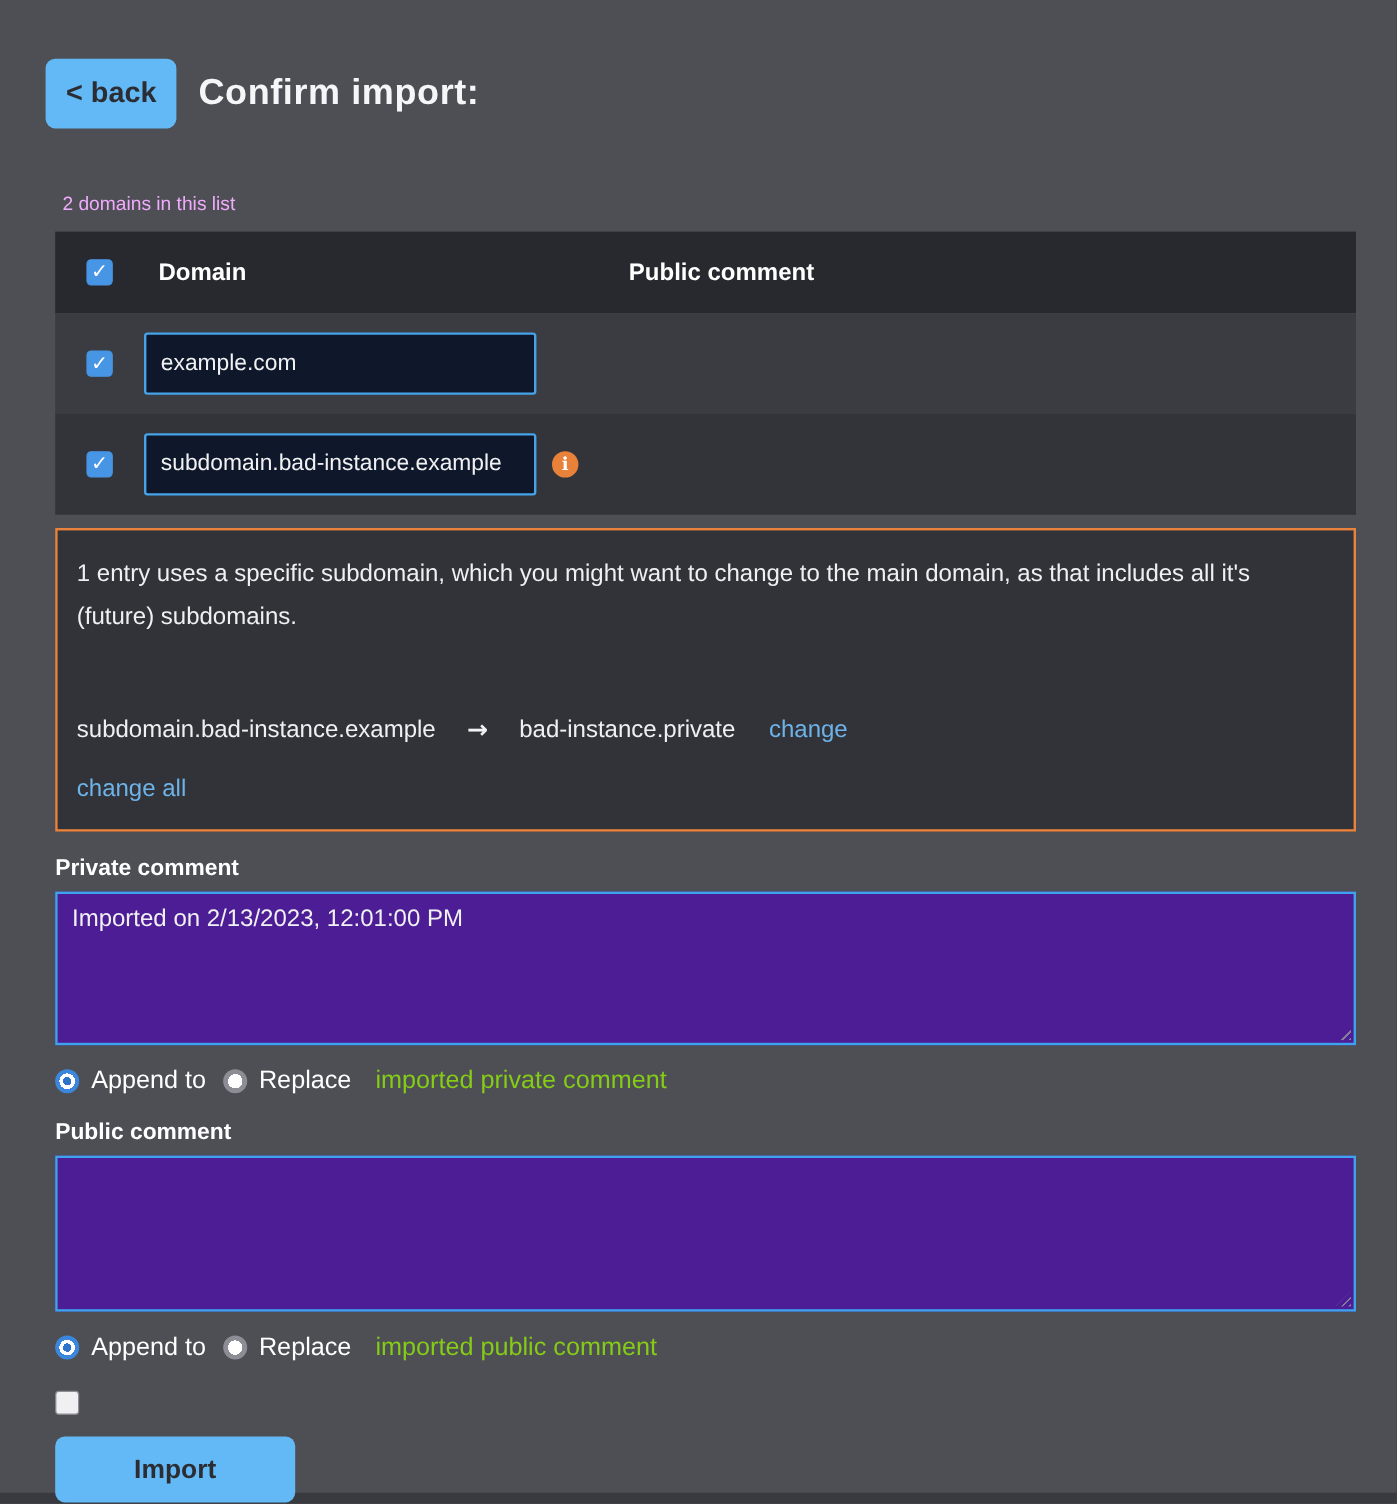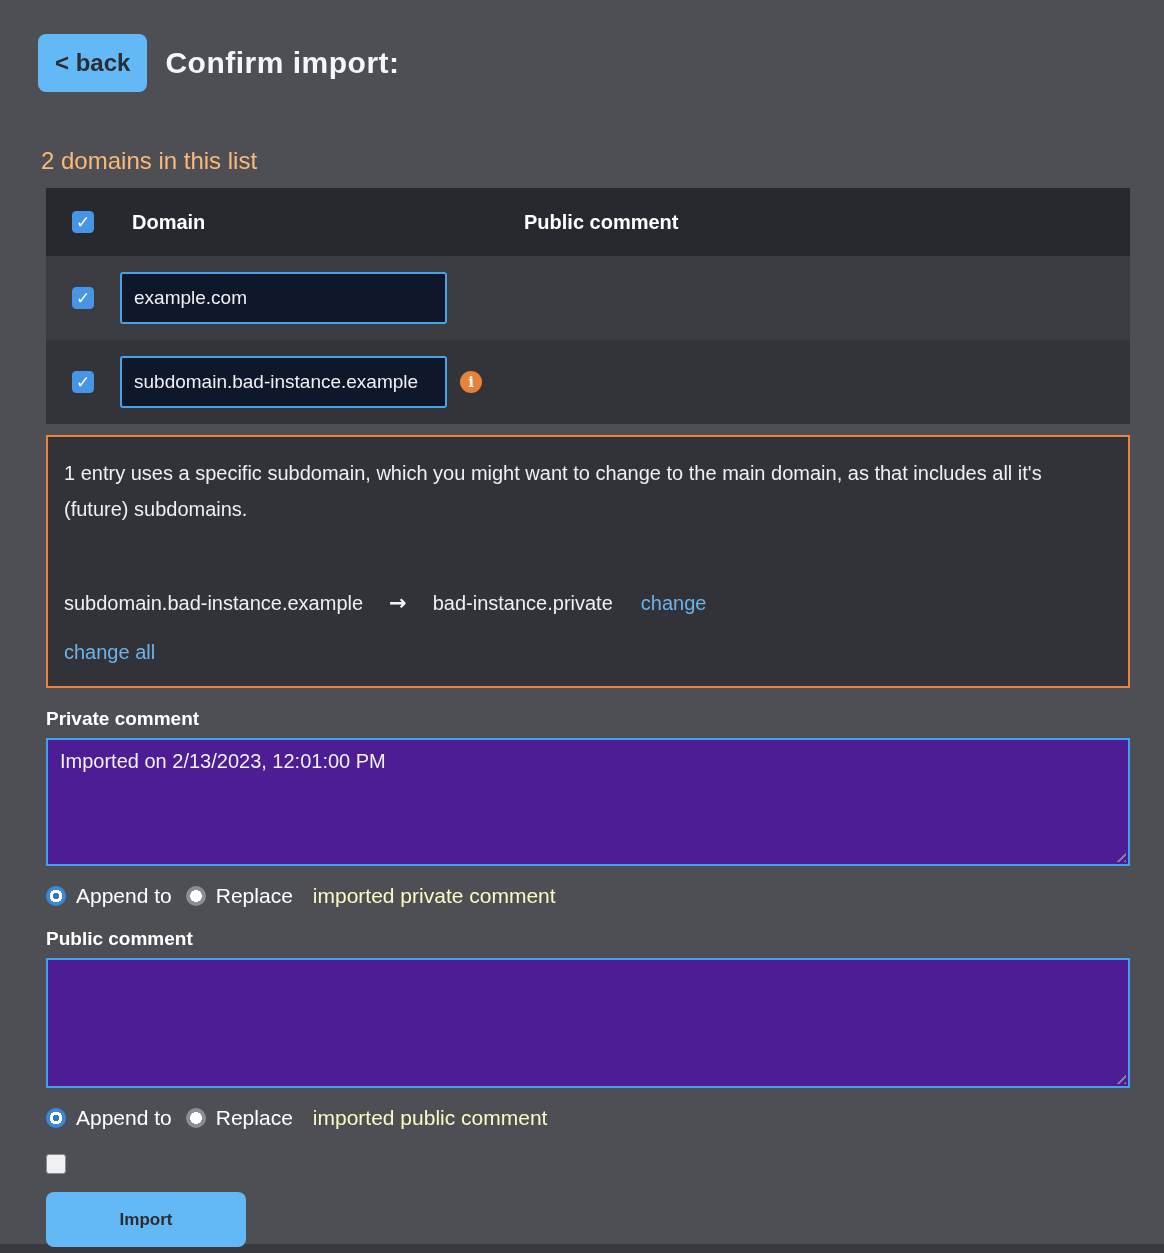--- a/index.html
+++ b/index.html
@@ -7,41 +7,41 @@
   body {
     background: #393a40;
     font-family: "Liberation Sans", "DejaVu Sans", sans-serif;
     color: #eff0f2;
     overflow: hidden;
   }
   .page {
     width: 1164px;
     height: 1244px;
     background: #4e4f55;
-    padding-top: 34px;
+    padding-top: 49px;
   }
 
   
   .header { display: flex; align-items: center; gap: 18px; margin-left: 38px; }
   .back-btn {
     background: #63b9f6;
     color: #2b2d33;
     font-size: 24px;
     font-weight: bold;
     border: none;
     border-radius: 8px;
     height: 58px;
     padding: 0 17px;
     cursor: pointer;
     font-family: inherit;
   }
   .page-title { font-size: 30px; font-weight: bold; color: #f5f6f8; letter-spacing: 0.5px; }
 
   
-  .summary { margin: 55px 0 0 41px; font-size: 24px; color: #fdba74; }
+  .summary { margin: 55px 0 0 52px; font-size: 16px; color: #f0abfc; }
 
   
   .domain-table { margin: 13px 34px 0 46px; width: 1084px; }
   .t-row {
     display: grid;
     grid-template-columns: 74px 380px 1fr;
     align-items: center;
   }
   .t-head { height: 68px; background: #28292e; font-weight: bold; font-size: 20px; color: #ffffff; gap: 12px; }
   .t-body-1 { height: 84px; background: #3a3c42; }
@@ -146,33 +146,33 @@
     width: 20px; height: 20px;
     border-radius: 50%;
     background: radial-gradient(circle at 50% 50%, #ffffff 0 6px, #8d8e95 6px 10px);
     cursor: pointer;
     flex: none;
   }
   .radio.selected {
     background: radial-gradient(circle at 50% 50%, #2f74c8 0 3.5px, #ffffff 3.5px 6.5px, #3b87dd 6.5px 10px);
   }
   .radio-label { font-weight: normal; color: #ffffff; margin: 0 14px 0 10px; }
-  .radio-suffix { color: #fef9c3; margin-left: 6px; }
+  .radio-suffix { color: #84cc16; margin-left: 6px; }
 
   
   .obfuscate-row { display: flex; align-items: center; margin: 24px 0 0 46px; gap: 11px; }
   .obfuscate-label { font-size: 21px; font-weight: bold; color: #ffffff; }
 
   
   .import-btn {
     margin: 18px 0 0 46px;
     width: 200px; height: 55px;
     background: #63b9f6;
     color: #2b2d33;
-    font-size: 17px;
+    font-size: 22px;
     font-weight: bold;
     border: none;
     border-radius: 8px;
     cursor: pointer;
     font-family: inherit;
   }
 </style>
 </head>
 <body>
 

